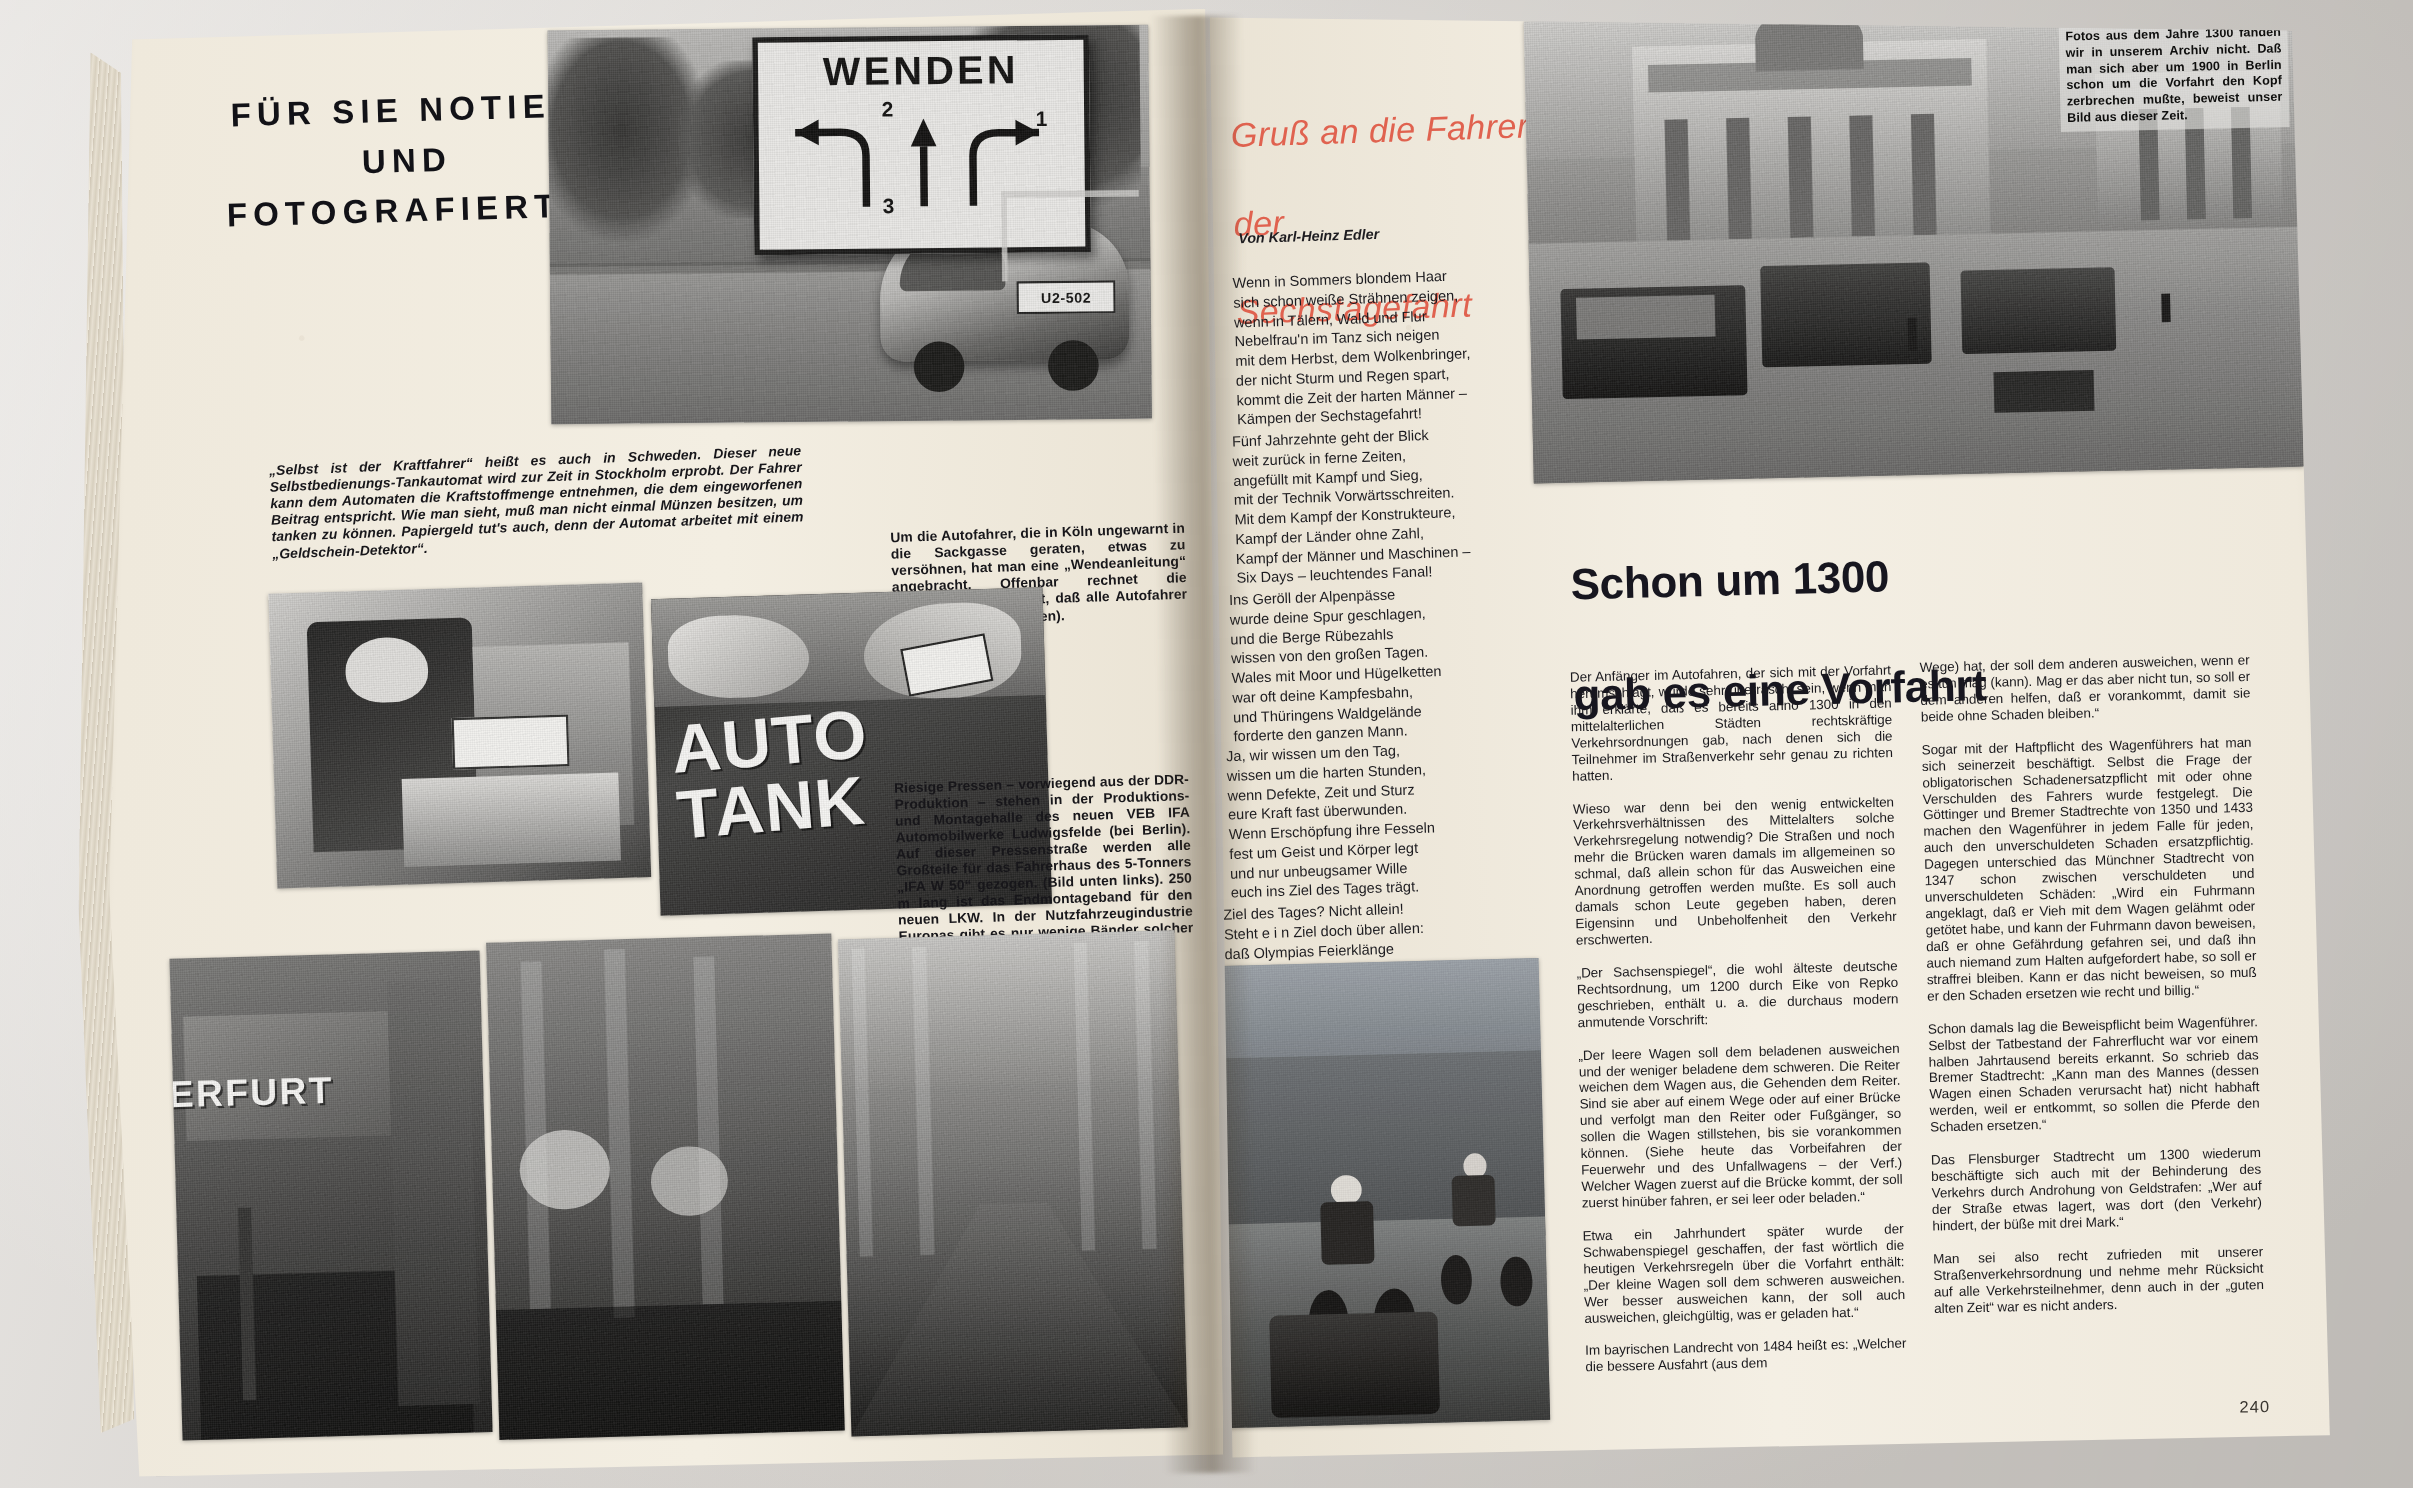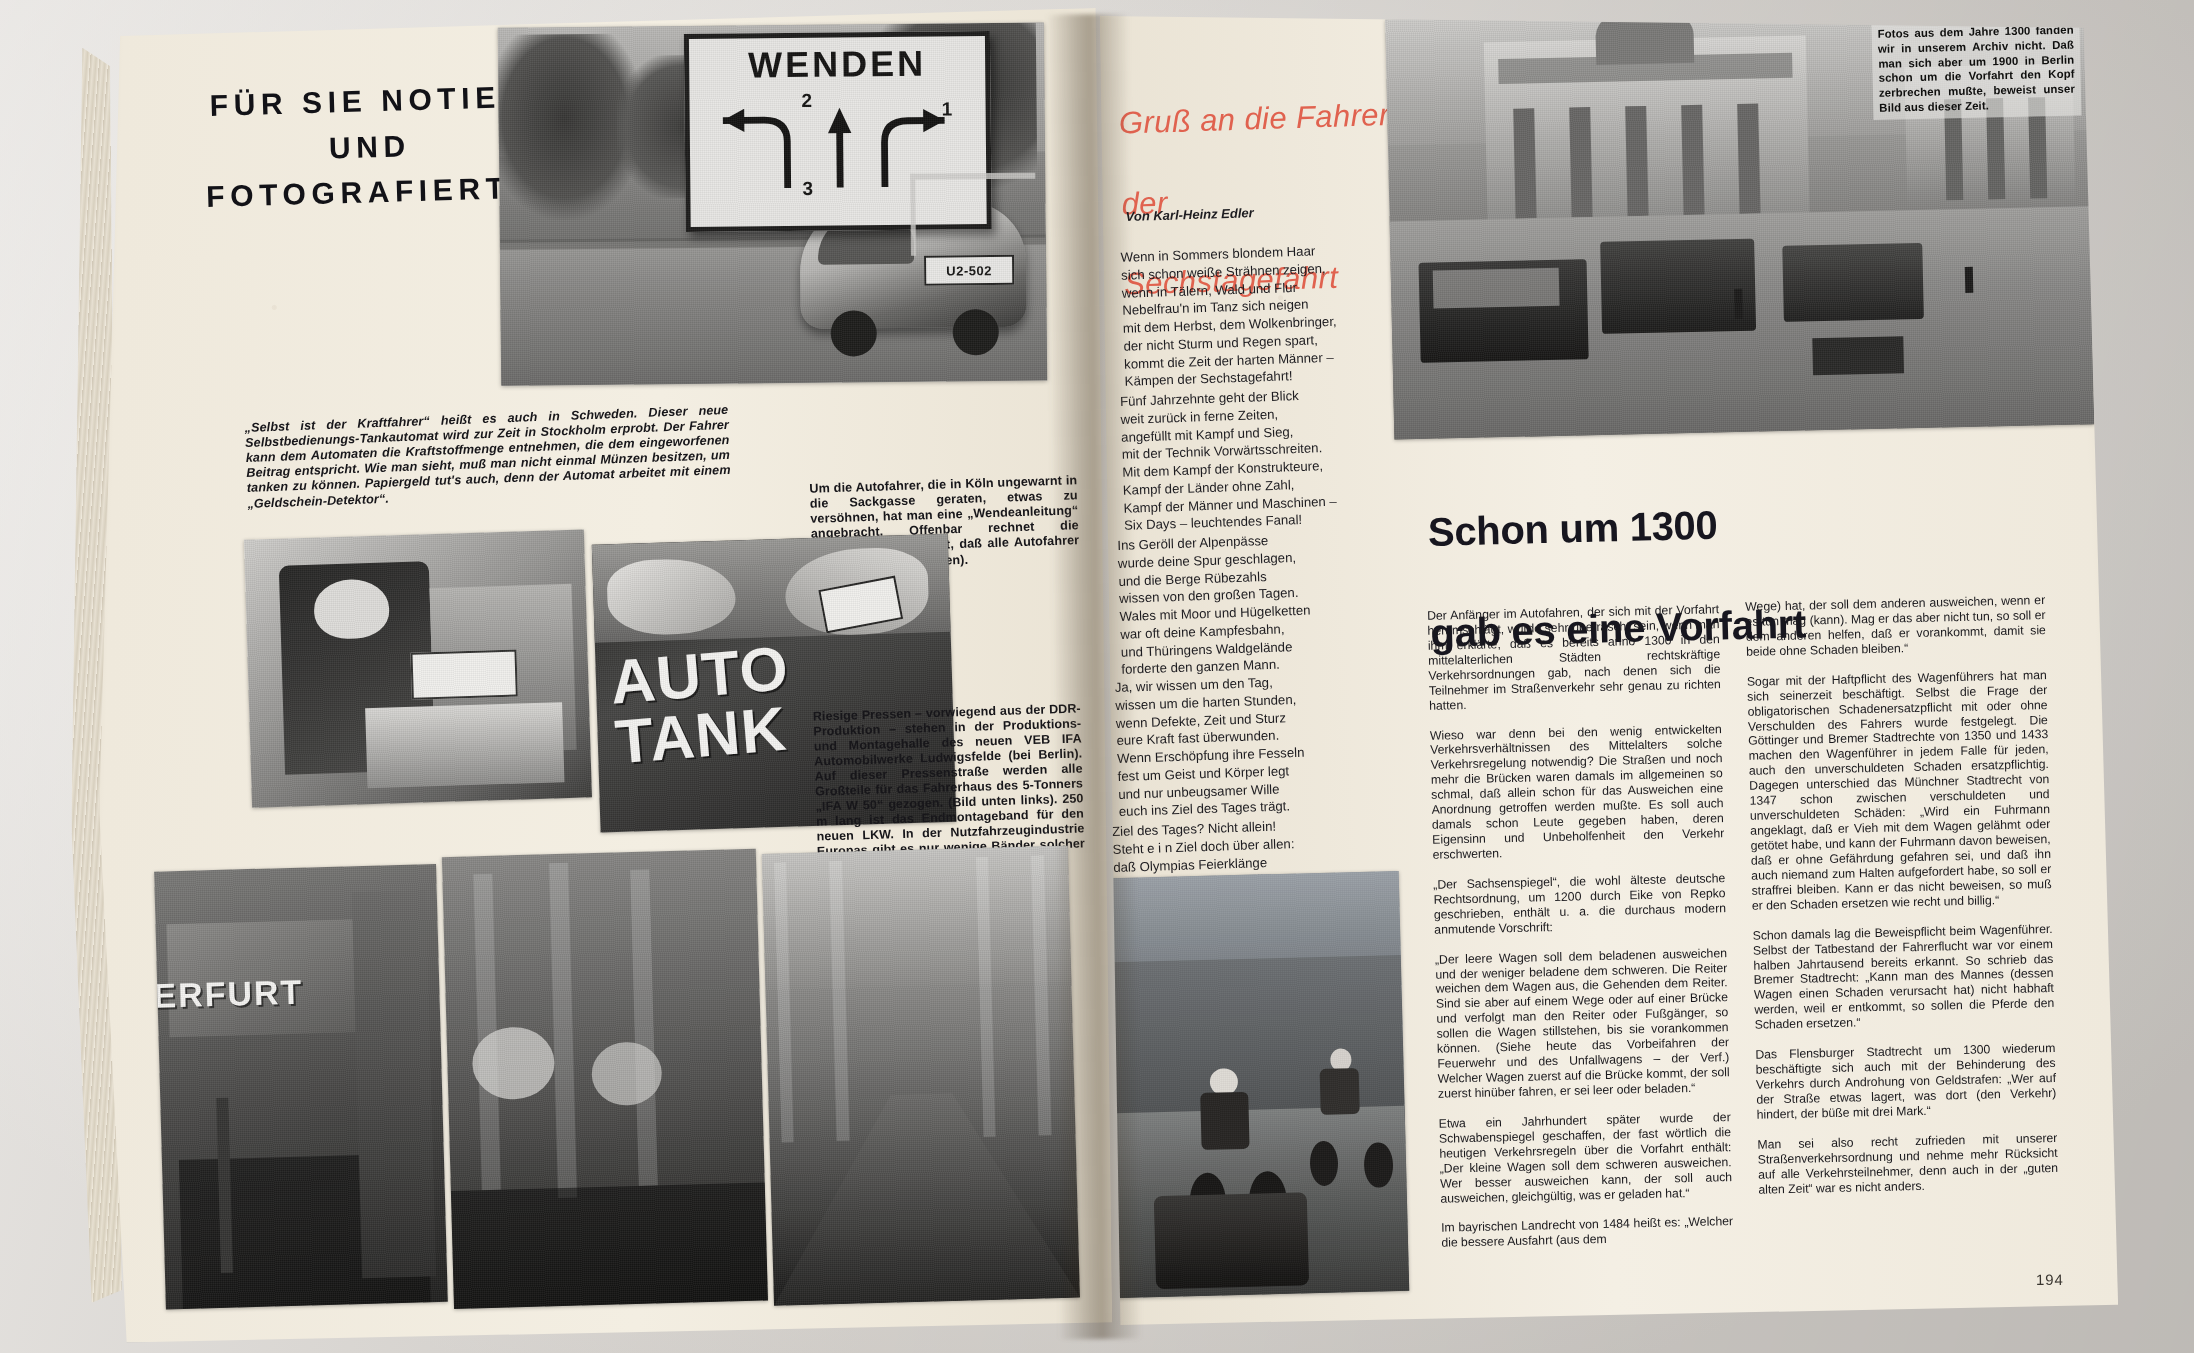--- a/index.html
+++ b/index.html
@@ -421,17 +421,17 @@
         <div style="position:absolute;left:30%;top:0;width:24%;height:16%;background:#d6d1c4;border-radius:50%;"></div>
         <div style="position:absolute;left:18%;top:14%;width:44%;height:32%;background:#32302b;border-radius:6px;"></div>
         <div style="position:absolute;left:4%;bottom:4%;width:32%;height:32%;background:#201e1b;border-radius:50%;"></div>
         <div style="position:absolute;right:2%;bottom:2%;width:32%;height:32%;background:#201e1b;border-radius:50%;"></div>
       </div>
 
       <div style="position:absolute;left:14%;bottom:2%;width:52%;height:22%;background:linear-gradient(180deg,#3a3833,#171613);border-radius:8px;"></div>
       <div class="grain" style="opacity:.6;"></div>
     </div>
 
-    <div id="pagenum" style="right:56px;bottom:36px;">194</div>
+    <div id="pagenum" style="right:56px;bottom:36px;">240</div>
   </div>
 
   <div id="gutter"></div>
 </div>
 
 </body></html>

